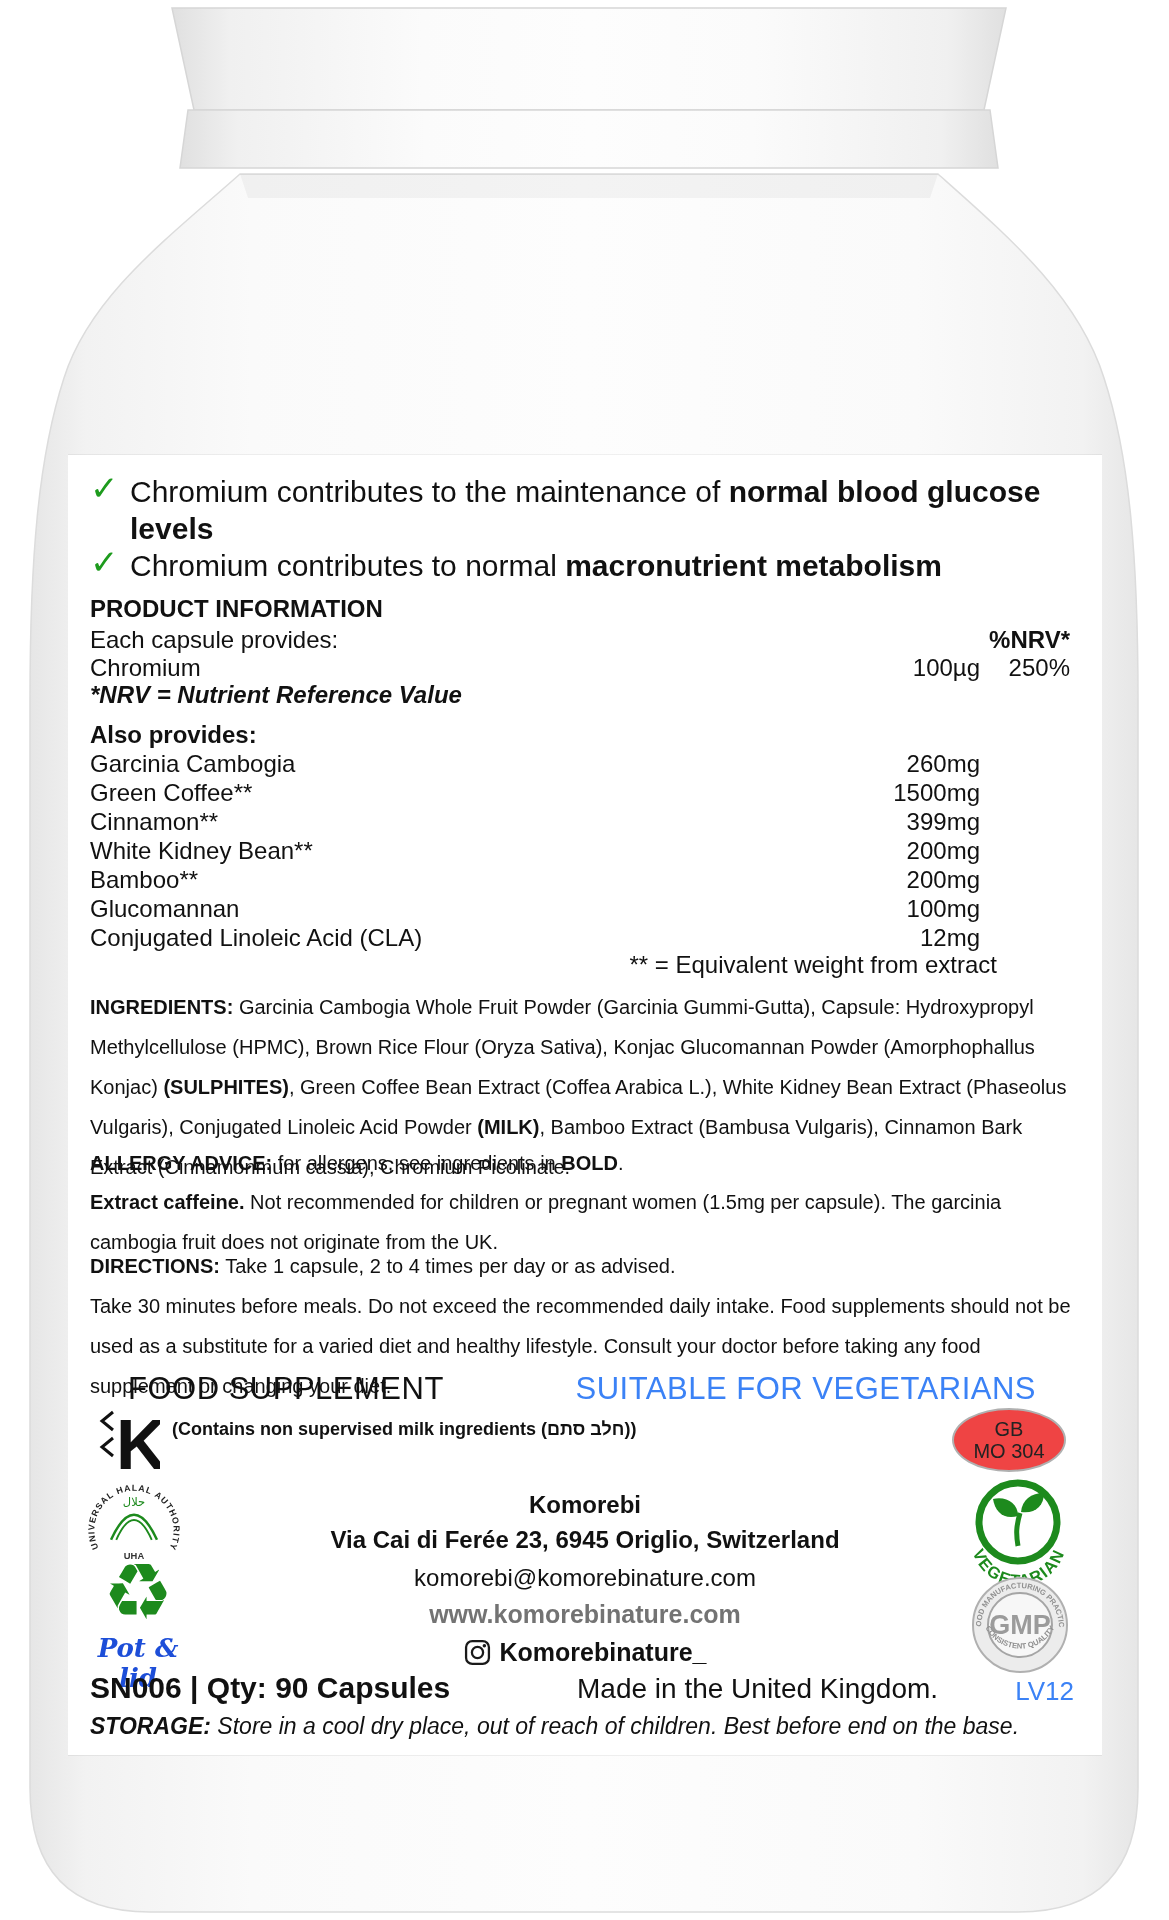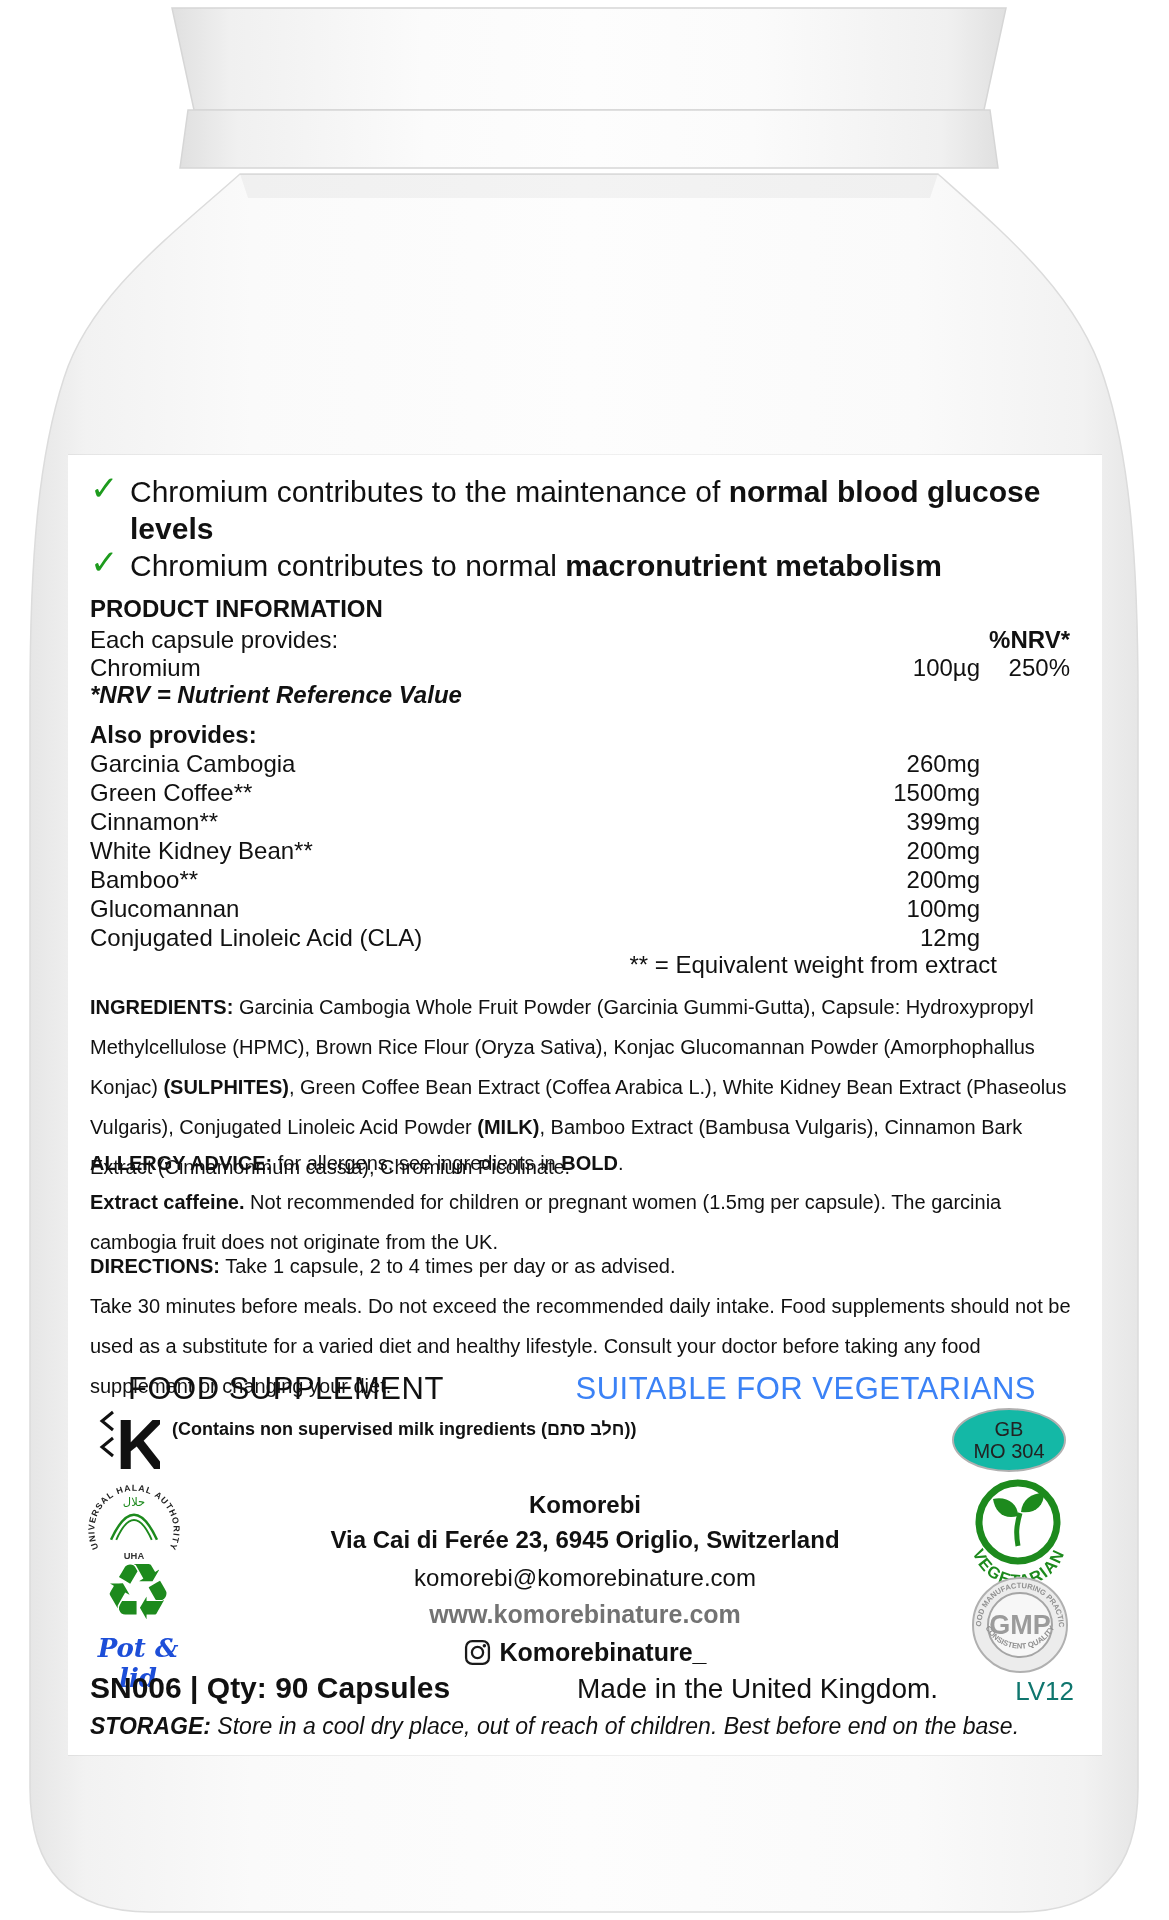--- a/index.html
+++ b/index.html
@@ -35,21 +35,21 @@
 
   .banner { position:absolute; top:916px; left:60px; right:66px; display:flex;
             justify-content:space-between; font-size:31px; letter-spacing:.5px; }
   .sfv { color:#3b82f6; }
 
   .kosher-row { position:absolute; top:952px; left:30px; display:flex; align-items:flex-start; }
   .k-note { font-size:18px; font-weight:bold; margin-left:12px; margin-top:12px; }
 
   .reg-oval { position:absolute; left:884px; top:953px; width:114px; height:64px;
               border:2px solid #b0b0b0; border-radius:50%; text-align:center;
-              font-size:20px; line-height:22px; padding-top:8px; color:#222; background:#14b8a6; }
+              font-size:20px; line-height:22px; padding-top:8px; color:#222; background:#ef4444; }
 
   .halal   { position:absolute; left:18px; top:1018px; }
   .recycle { position:absolute; left:12px; top:1096px; width:116px; text-align:center; }
   .recycle-glyph { font-family:"DejaVu Sans",sans-serif; font-size:78px; line-height:82px; color:#1d8a1d; }
   .pot-lid { font-family:"DejaVu Serif",serif; font-style:italic; font-weight:bold;
              font-size:26px; color:#1d4ed8; margin-top:0; }
 
   .company { position:absolute; left:102px; top:1036px; width:830px; text-align:center; }
   .c-name  { font-size:24px; font-weight:bold; }
   .c-addr  { font-size:24px; font-weight:bold; margin-top:7px; }
@@ -57,21 +57,21 @@
   .c-web   { font-size:25px; font-weight:bold; color:#737373; margin-top:8px; }
   .c-insta { margin-top:9px; font-size:25px; font-weight:bold; display:flex;
              justify-content:center; align-items:center; gap:9px; }
 
   .veg-badge { position:absolute; left:898px; top:1020px; }
   .gmp-badge { position:absolute; left:902px; top:1120px; }
 
   .footer-row { position:absolute; top:1216px; left:22px; right:28px; height:40px; }
   .sku   { position:absolute; left:0; font-size:30px; font-weight:bold; }
   .made  { position:absolute; left:487px; top:2px; font-size:28px; }
-  .batch { position:absolute; right:0; top:5px; font-size:26px; color:#0f766e; }
+  .batch { position:absolute; right:0; top:5px; font-size:26px; color:#3b82f6; }
   .storage { top:1258px; font-size:23px; line-height:27px; width:1000px;font-style:italic; }
 </style>
 </head>
 <body>
 
 <div class="stage">
 
   <svg class="bottle-svg" width="1169" height="1920" viewBox="0 0 1169 1920">
     <defs>
       <linearGradient id="gCap" x1="0" y1="0" x2="1" y2="0">

